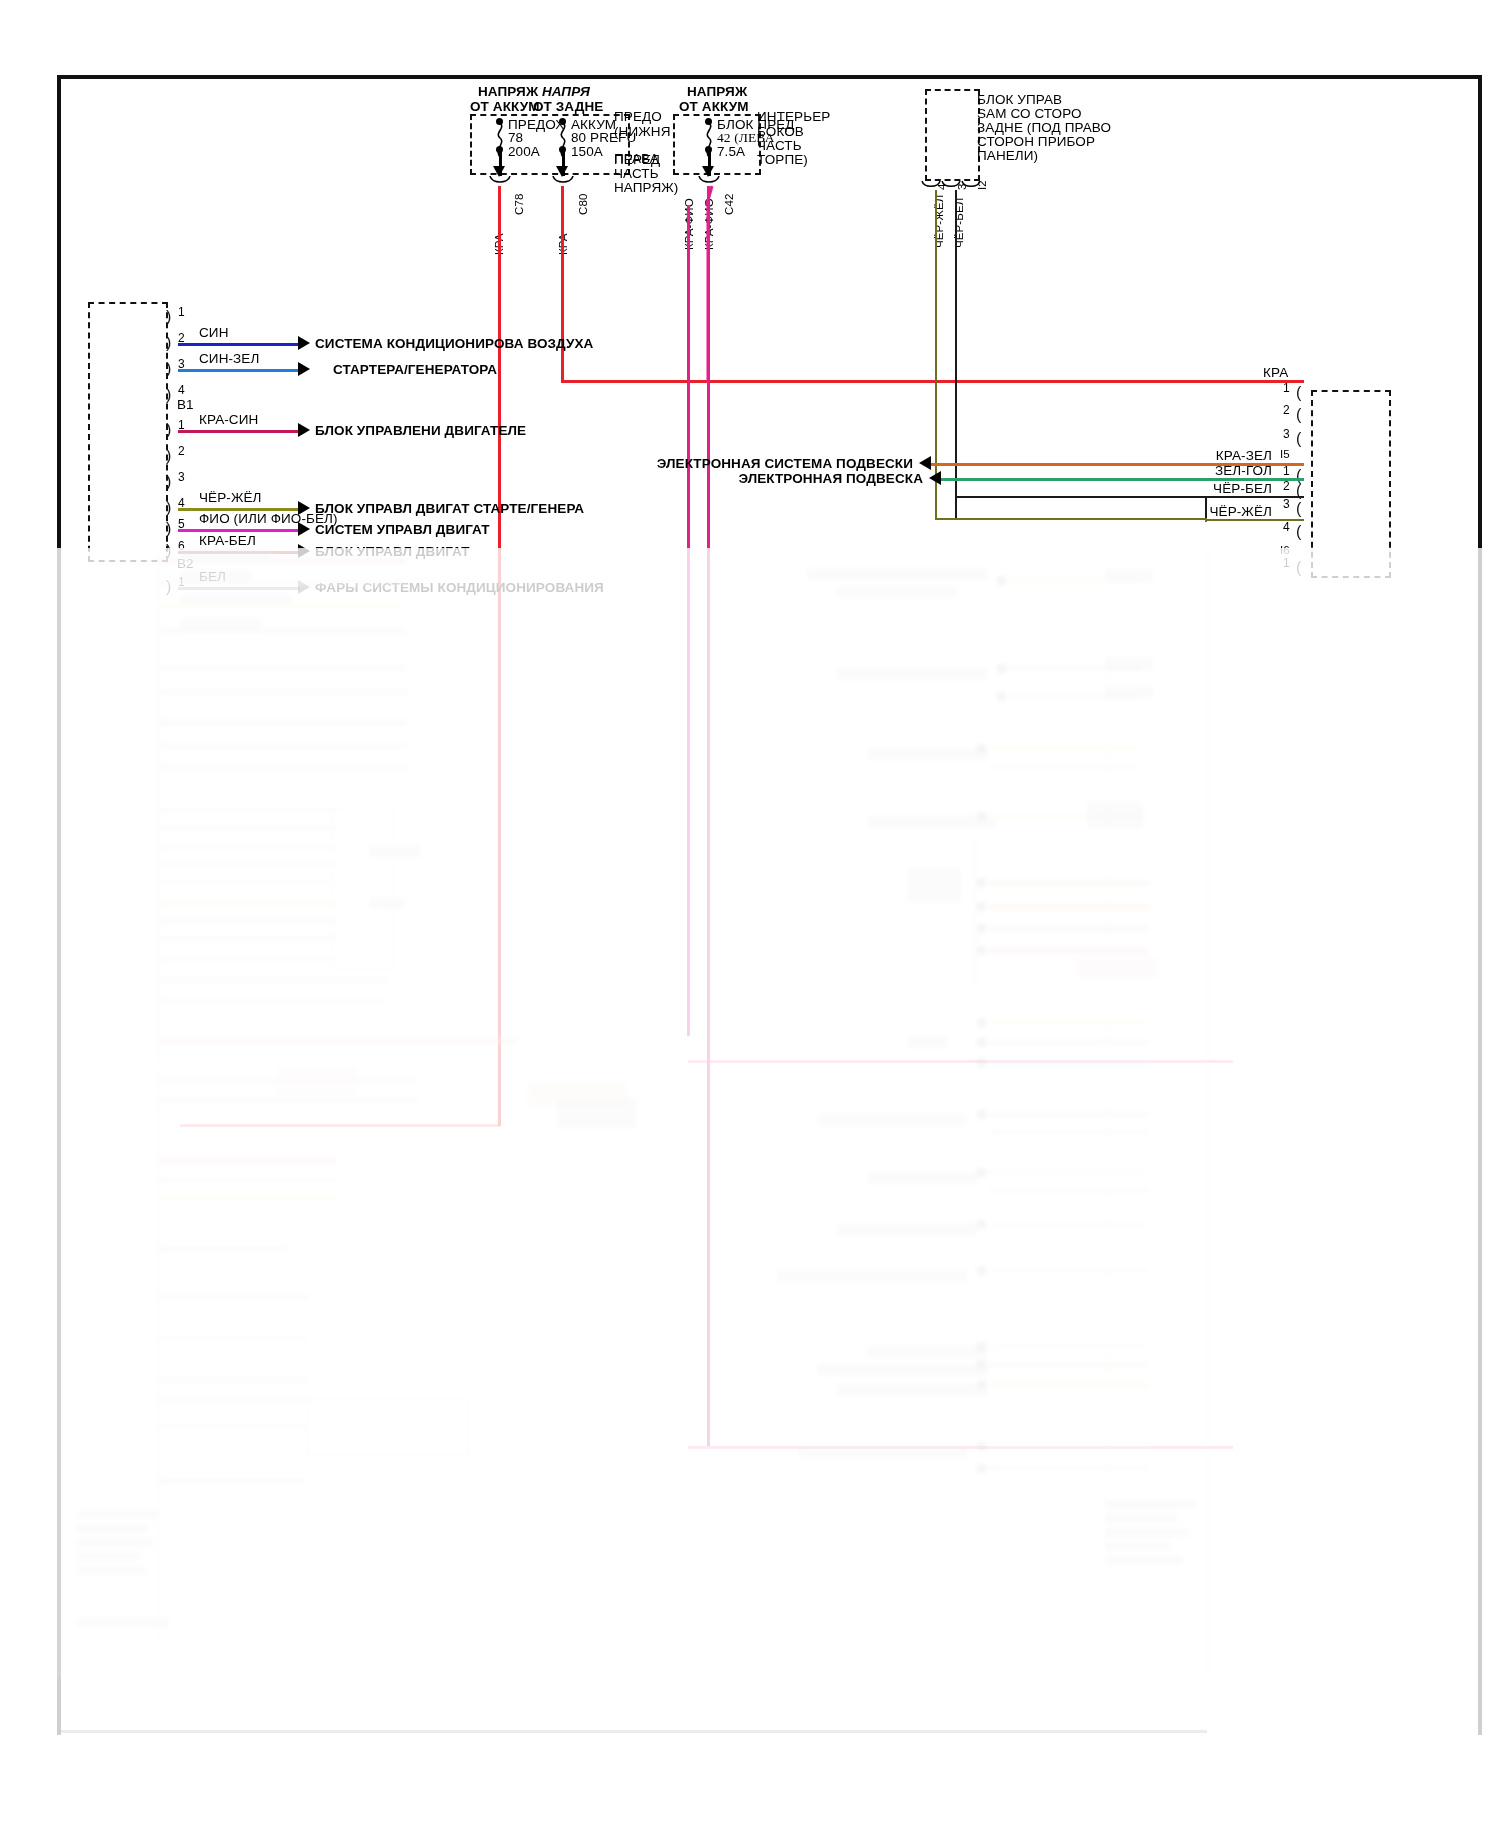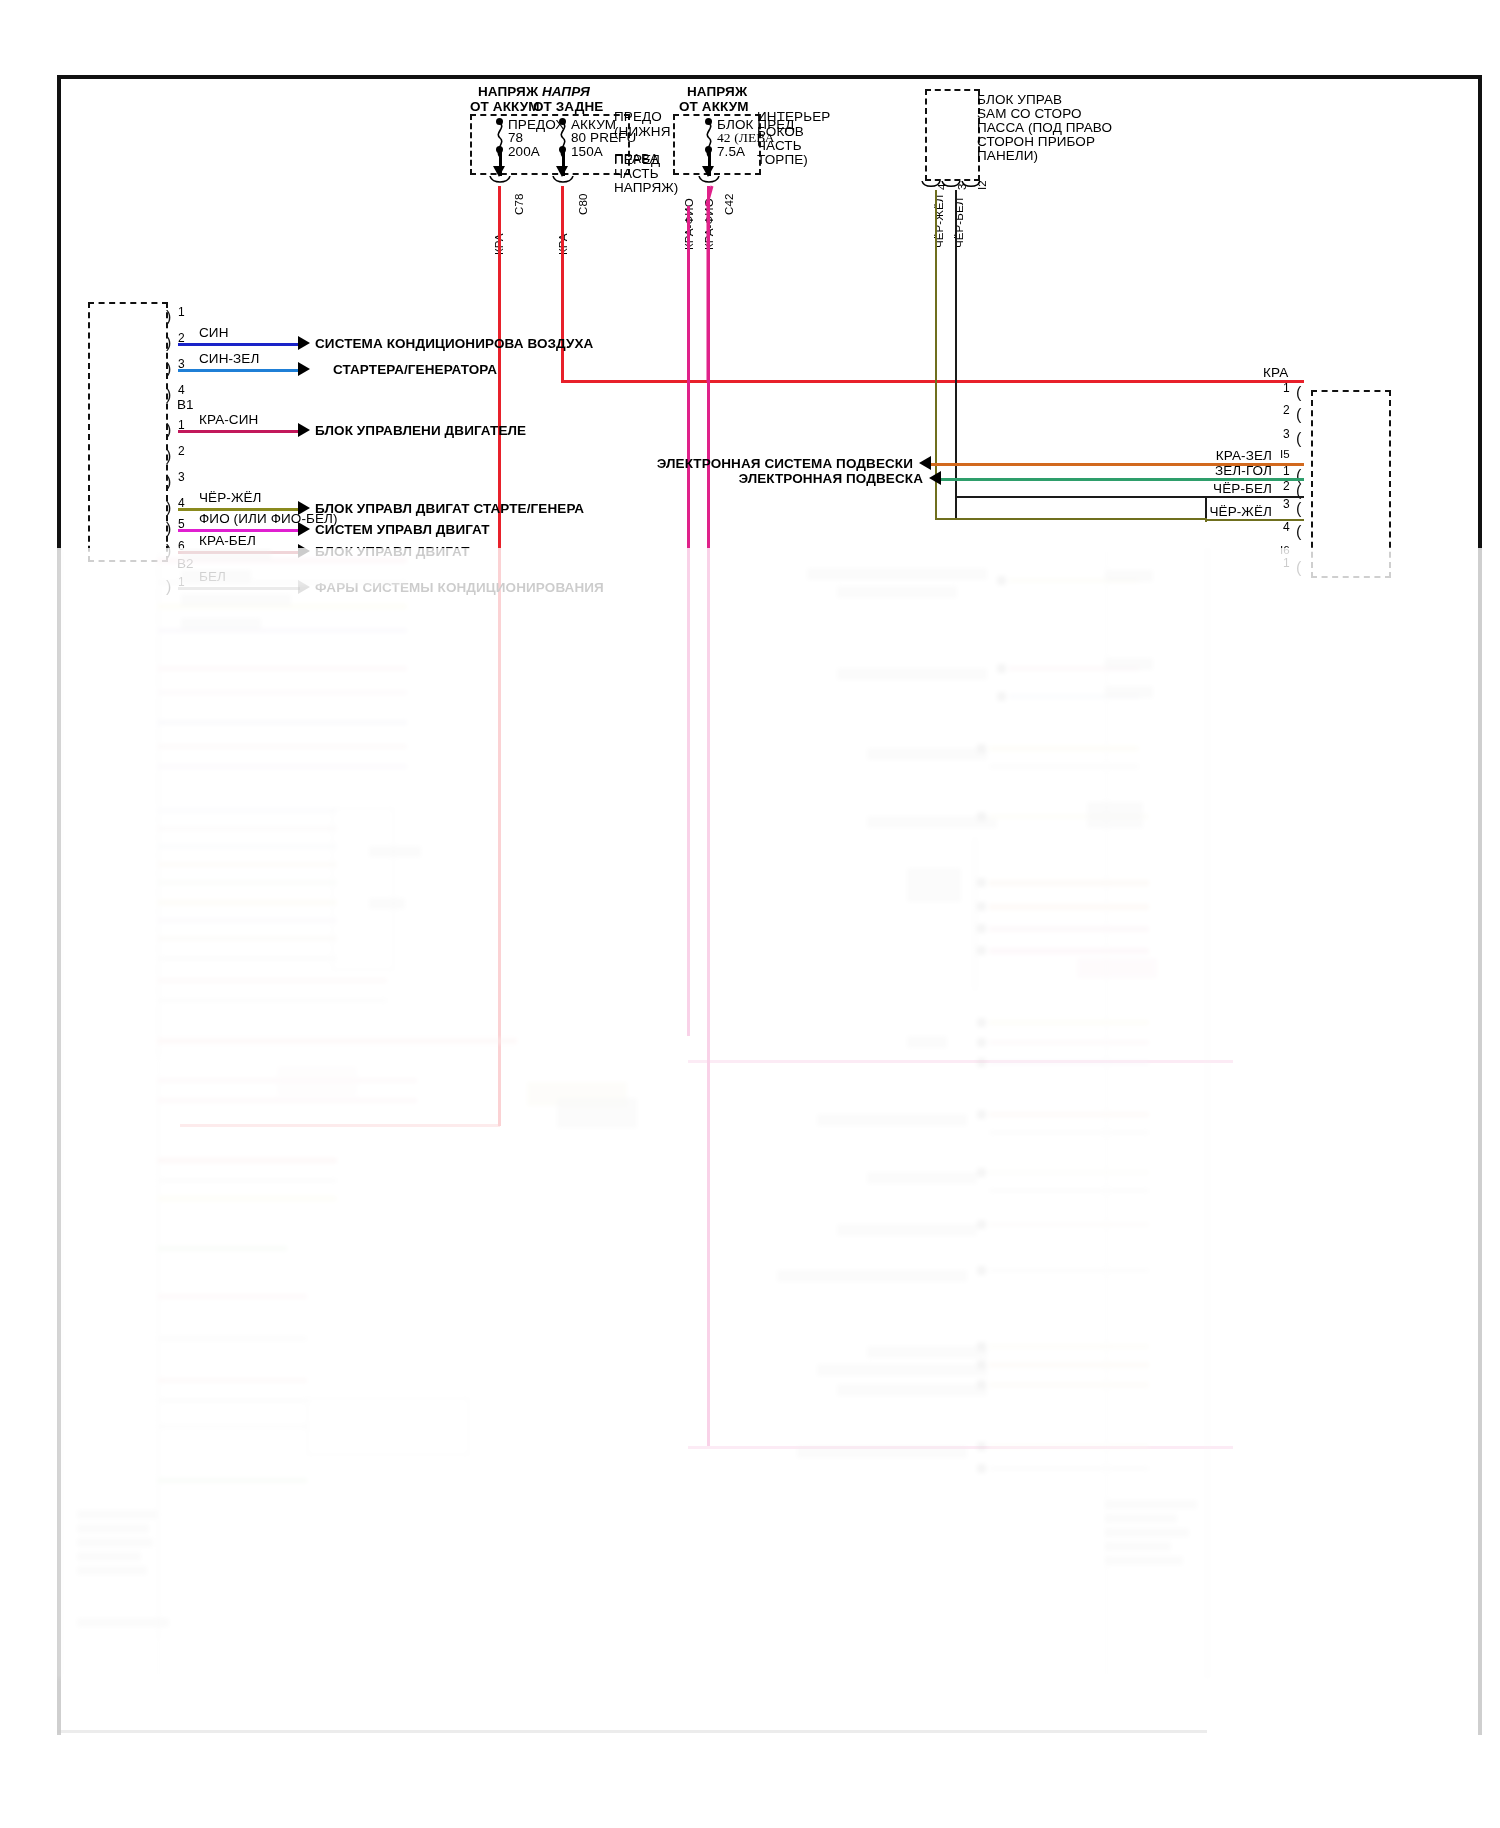--- a/index.html
+++ b/index.html
@@ -149,21 +149,21 @@
     <div class="t" style="left:757px;top:109px;">ИНТЕРЬЕР</div>
     <div class="t" style="left:757px;top:124px;">БОКОВ</div>
     <div class="t" style="left:757px;top:138px;">ЧАСТЬ</div>
     <div class="t" style="left:757px;top:152px;">ТОРПЕ)</div>
   </div>
 
   <div>
     <div class="dashbox" style="left:925px;top:89px;width:55px;height:92px;"></div>
     <div class="t" style="left:977px;top:92px;">БЛОК УПРАВ</div>
     <div class="t" style="left:977px;top:106px;">SAM СО СТОРО</div>
-    <div class="t" style="left:977px;top:120px;">ПАССА (ПОД ПРАВО</div>
+    <div class="t" style="left:977px;top:120px;">ЗАДНЕ (ПОД ПРАВО</div>
     <div class="t" style="left:977px;top:134px;">СТОРОН ПРИБОР</div>
     <div class="t" style="left:977px;top:148px;">ПАНЕЛИ)</div>
 
     <svg style="position:absolute;left:921px;top:181px;width:20px;height:9px;">
       <path d="M1 0 C3 7,17 7,19 0" stroke="#000" stroke-width="1.5" fill="none"></path>
     </svg>
     <svg style="position:absolute;left:941px;top:181px;width:20px;height:9px;">
       <path d="M1 0 C3 7,17 7,19 0" stroke="#000" stroke-width="1.5" fill="none"></path>
     </svg>
     <svg style="position:absolute;left:961px;top:181px;width:20px;height:9px;">

